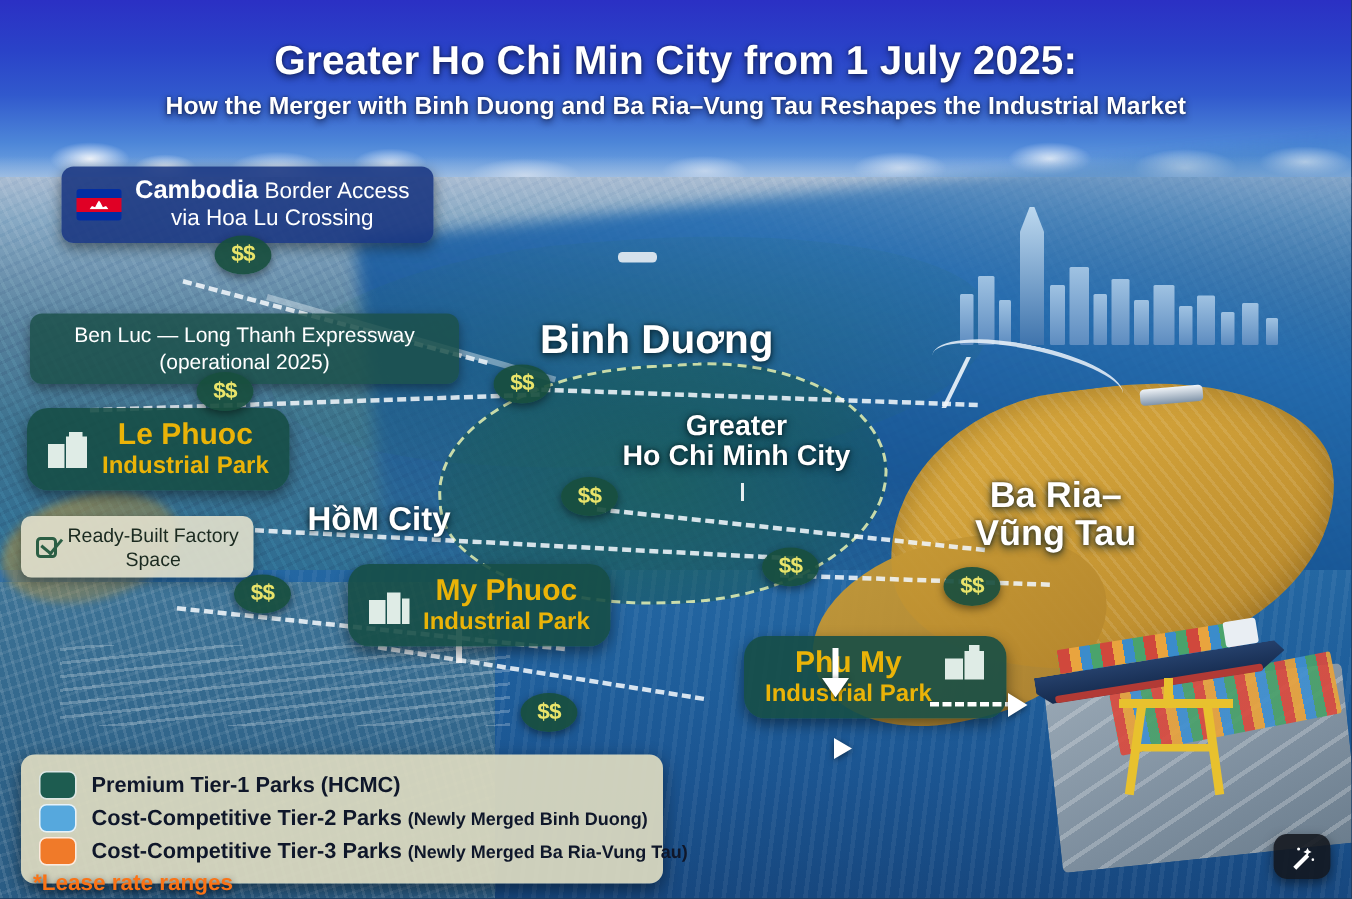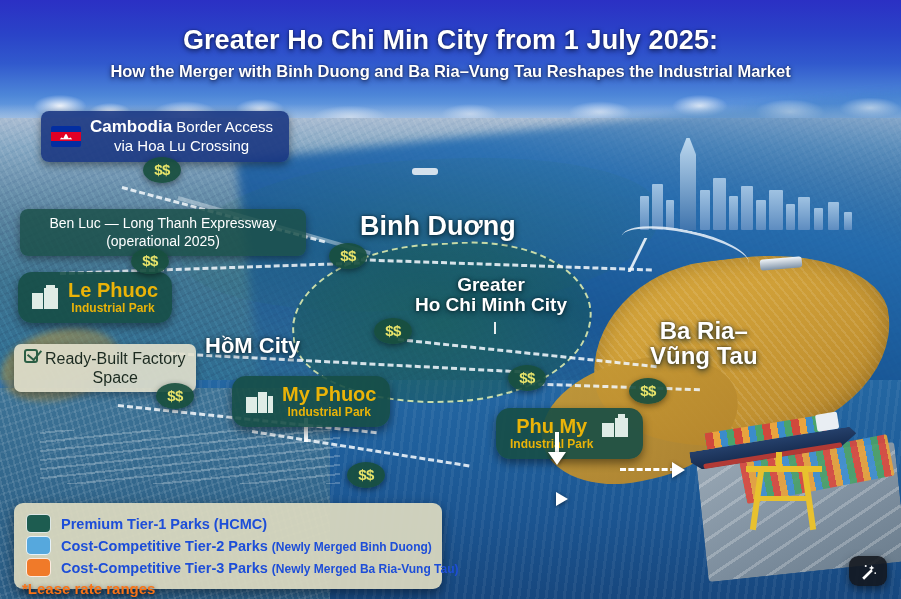--- a/index.html
+++ b/index.html
@@ -225,29 +225,29 @@
   .cam-line2{display:block;text-align:center;}
 
   .ip-card{
     position:absolute;background:rgba(22,78,70,.9);
     border-radius:14px;padding:7px 14px;color:#eab308;
     box-shadow:0 4px 10px rgba(0,0,0,.45);
     display:flex;align-items:center;gap:9px;
   }
   .ip-txt{text-align:center;line-height:1.15;}
   .ip-txt .big{font-size:20px;font-weight:bold;display:block;}
-  .ip-txt .sml{font-size:12px;font-weight:600;display:block;}
+  .ip-txt .sml{font-size:16px;font-weight:600;display:block;}
   .factory-ico{width:27px;height:24px;flex:none;position:relative;}
   .factory-ico i{position:absolute;background:#dfece6;display:block;}
 
   .rbf{
     position:absolute;left:14px;top:344px;
     background:rgba(226,224,204,.9);border-radius:7px;padding:5px 10px;
-    color:#1b2a20;font-size:16px;line-height:1.2;text-align:center;
-    display:flex;align-items:flex-start;gap:7px;box-shadow:0 3px 8px rgba(0,0,0,.35);
+    color:#1b2a20;font-size:13px;line-height:1.2;text-align:center;
+    display:flex;align-items:center;gap:7px;box-shadow:0 3px 8px rgba(0,0,0,.35);
   }
   .check-ico{width:14px;height:14px;border:2px solid #2b5e44;border-radius:3px;position:relative;flex:none;}
   .check-ico::after{content:"";position:absolute;left:2px;top:-2px;width:11px;height:7px;
     border-left:2px solid #2b5e44;border-bottom:2px solid #2b5e44;transform:rotate(-50deg);}
 
   .money{
     position:absolute;width:38px;height:26px;border-radius:50%;
     background:rgba(24,78,62,.92);color:#e9e46a;
     font-size:15px;font-weight:bold;text-align:center;line-height:26px;
     box-shadow:0 2px 6px rgba(0,0,0,.45);letter-spacing:-.5px;
@@ -283,21 +283,21 @@
   .leader{position:absolute;background:rgba(255,255,255,.9);width:4px;}
 
   
   .legend{
     position:absolute;left:14px;top:503px;width:428px;
     background:rgba(220,217,192,.93);border-radius:9px;
     padding:8px 12px 9px 12px;box-shadow:0 4px 12px rgba(0,0,0,.45);
   }
   .legend-row{display:flex;align-items:center;gap:10px;margin:3px 0;}
   .sw{width:25px;height:19px;border-radius:5px;border:1.5px solid rgba(255,255,255,.85);flex:none;}
-  .legend-text{color:#1d4ed8;font-size:14.5px;font-weight:bold;white-space:nowrap;}
+  .legend-text{color:#0f172a;font-size:14.5px;font-weight:bold;white-space:nowrap;}
   .legend-text em{font-style:normal;font-size:12px;font-weight:600;}
   .footnote{
     position:absolute;left:22px;top:580px;color:#f97316;font-size:15px;font-weight:600;
     text-shadow:0 2px 5px rgba(0,20,40,.9);
   }
 
   
   .fab{
     position:absolute;left:849px;top:556px;width:38px;height:30px;
     background:rgba(18,22,28,.88);border-radius:9px;
@@ -424,21 +424,21 @@
       <i style="left:0;top:8px;width:11px;height:16px;"></i>
       <i style="left:12px;top:3px;width:9px;height:21px;"></i>
       <i style="left:22px;top:7px;width:5px;height:17px;"></i>
     </span>
     <span class="ip-txt">
       <span class="big">My Phuoc</span>
       <span class="sml">Industrial Park</span>
     </span>
   </div>
 
-  <div class="ip-card" style="left:496px;top:408px;">
+  <div class="ip-card" style="left:496px;top:424px;">
     <span class="ip-txt">
       <span class="big">Phu My</span>
       <span class="sml">Industrial Park</span>
     </span>
     <span class="factory-ico" style="align-self:flex-start;margin-top:-1px;">
       <i style="left:0;top:9px;width:12px;height:14px;"></i>
       <i style="left:13px;top:4px;width:13px;height:19px;"></i>
       <i style="left:16px;top:0;width:7px;height:4px;"></i>
     </span>
   </div>

